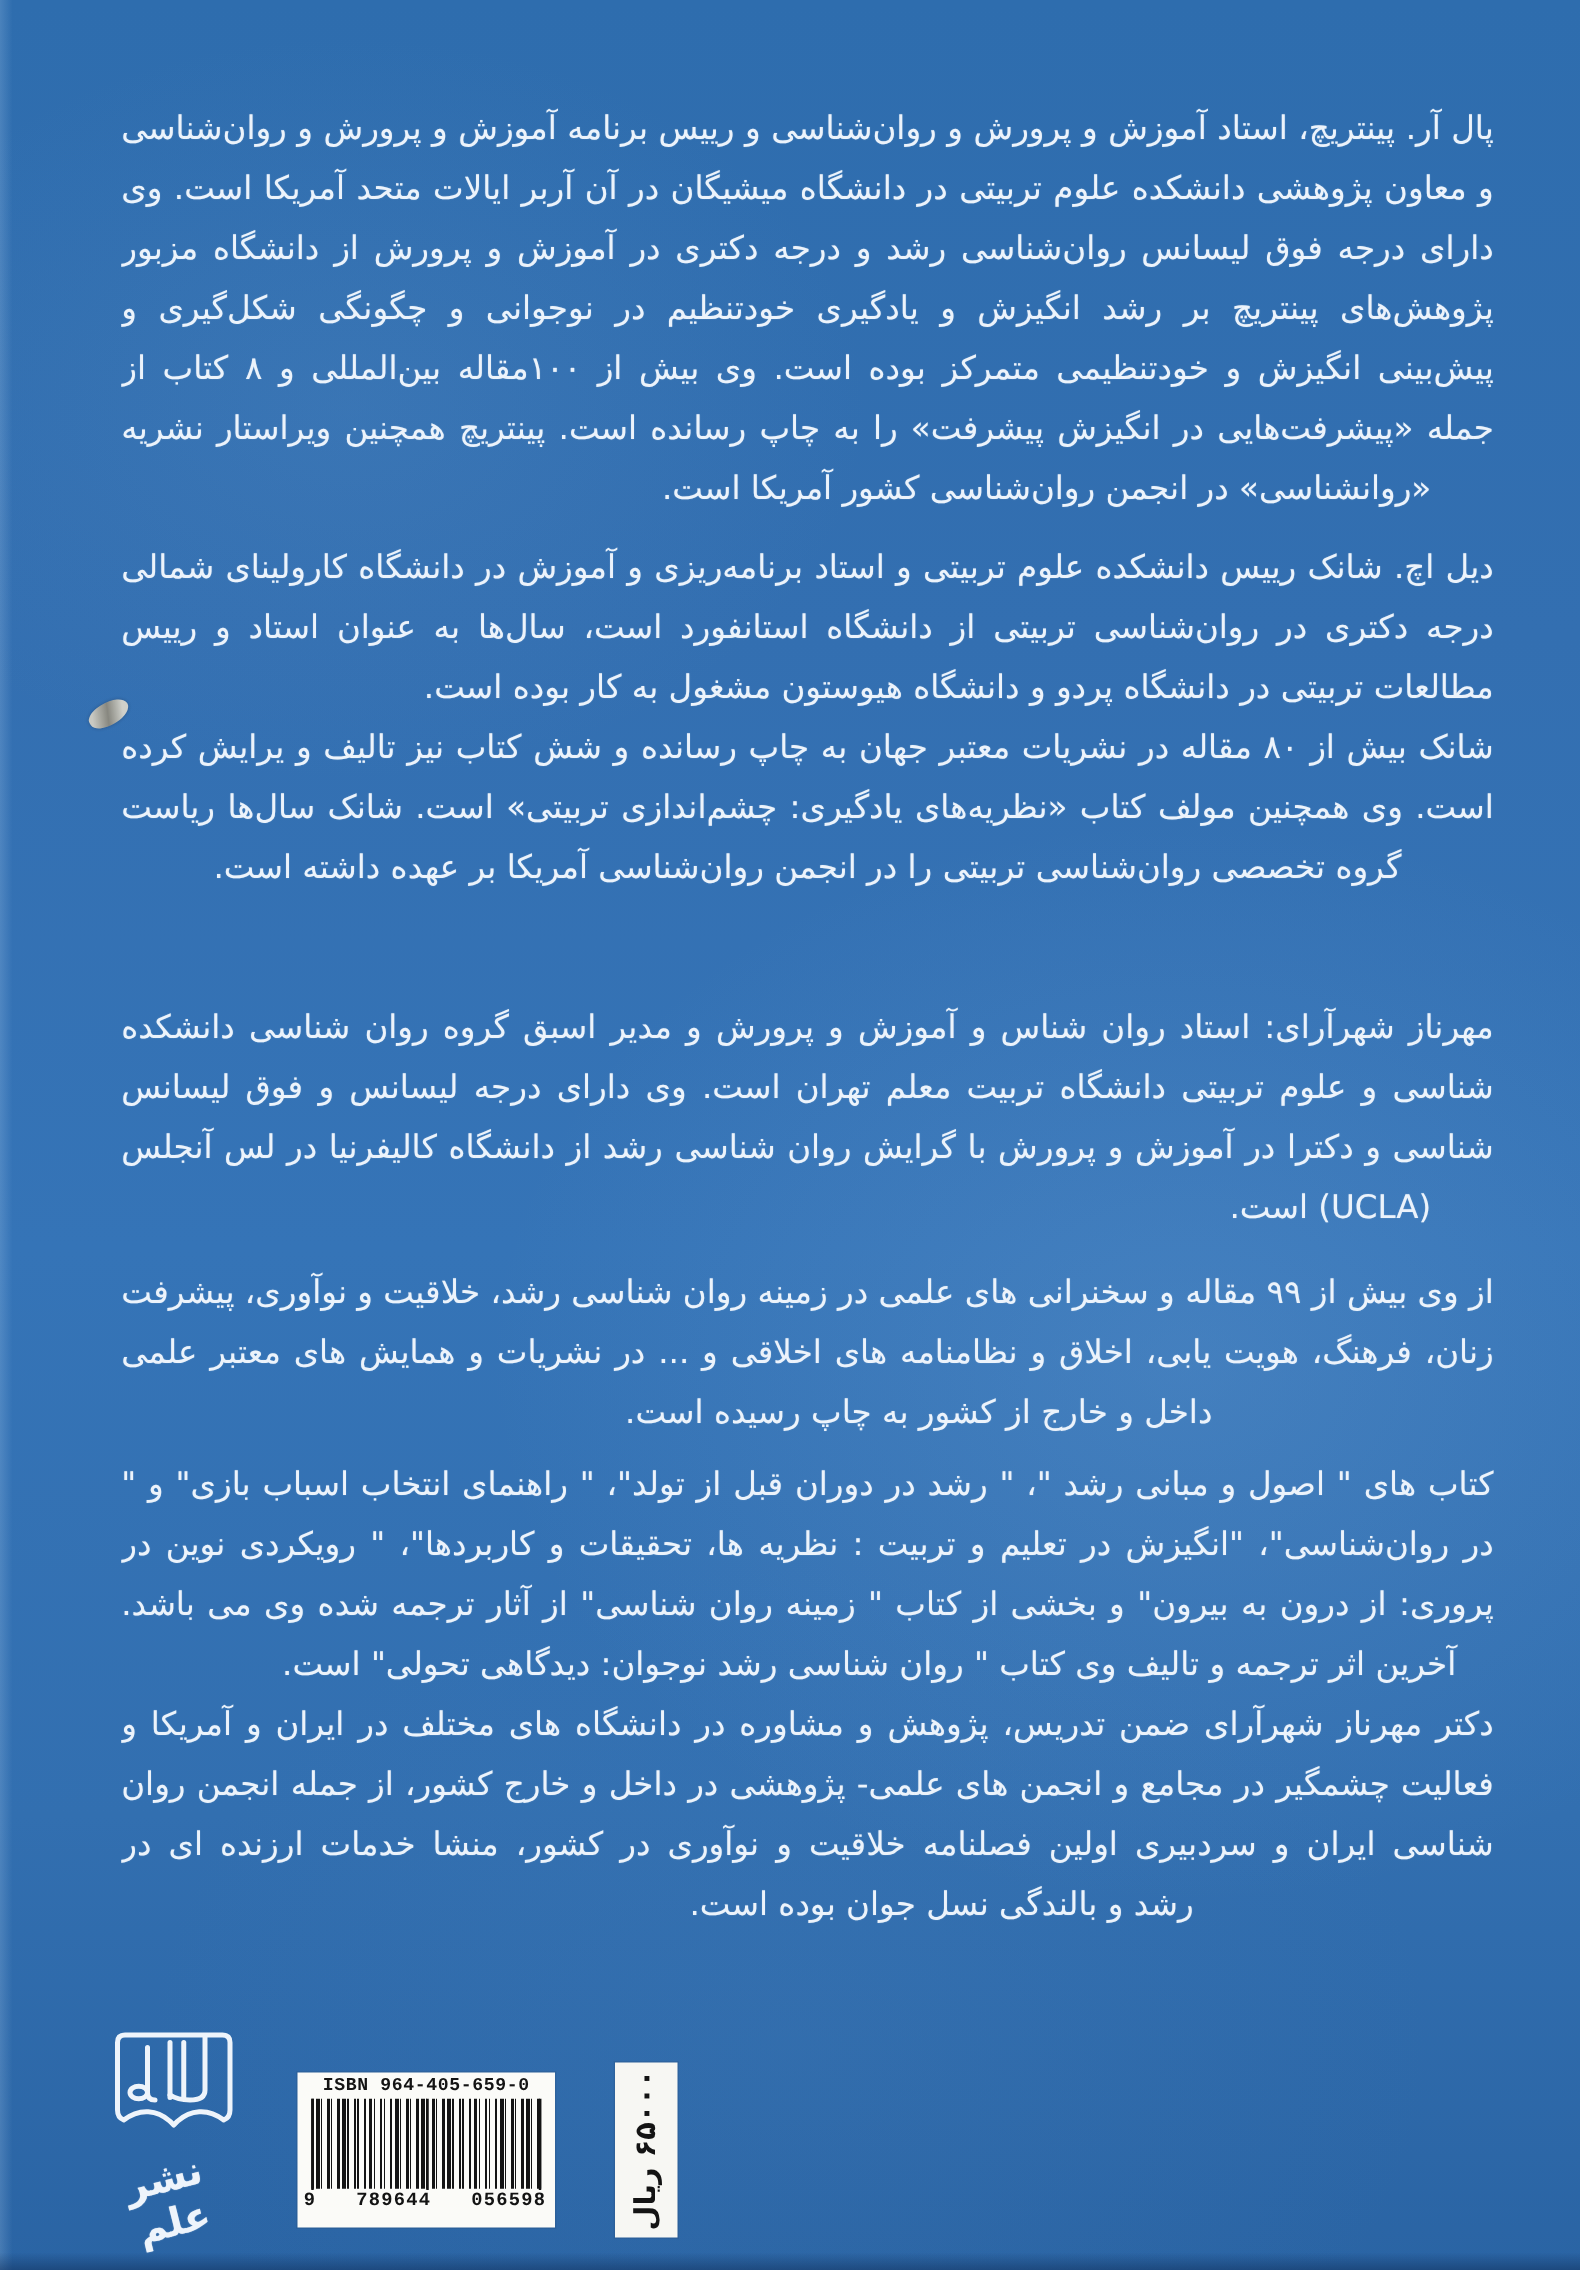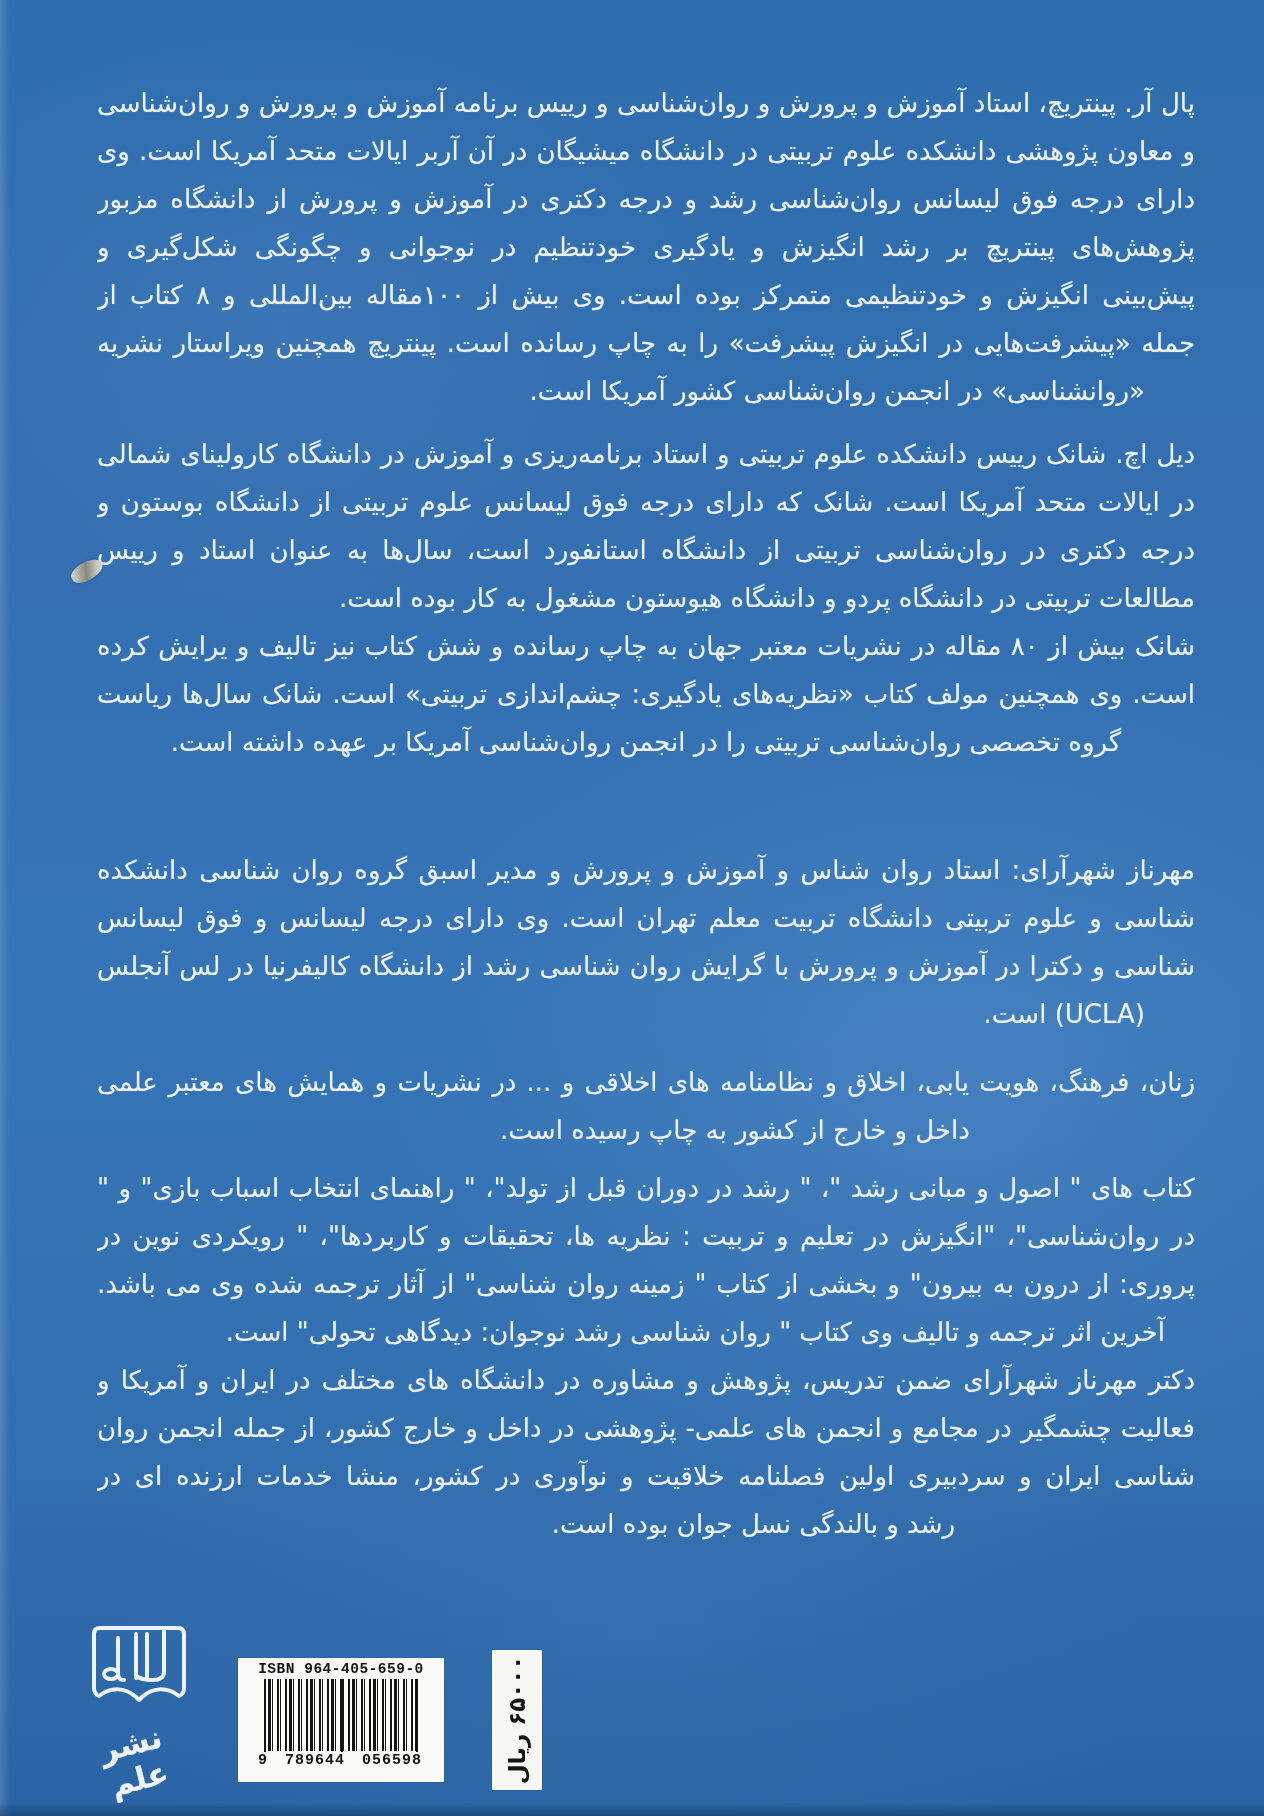--- a/index.html
+++ b/index.html
@@ -76,21 +76,21 @@
     text-align:center;
     transform:rotate(-14deg) translateX(-4px);
     text-shadow:0 0 1px rgba(230,240,252,.6);
   }
 
   
   .barcode-box{
     position:absolute;left:238px;top:1658px;width:206px;height:124px;
     background:#fbfbf8;
     box-shadow:0 0 0 1px rgba(40,70,110,.25);
-    padding:3px 20px;box-sizing:border-box;
+    padding:3px 5px;box-sizing:border-box;
     color:#141414;
   }
   .isbn-label{
     font-family:"Liberation Mono","DejaVu Sans Mono",monospace;
     font-size:14.5px;font-weight:bold;letter-spacing:.5px;
     text-align:center;white-space:nowrap;
   }
   .bars{
     position:relative;height:72px;margin:2px 6px 0 6px;
     background:
@@ -145,21 +145,20 @@
       <div class="ln ln-just">پژوهش‌های پینتریچ بر رشد انگیزش و یادگیری خودتنظیم در نوجوانی و چگونگی شکل‌گیری و</div>
       <div class="ln ln-just">پیش‌بینی انگیزش و خودتنظیمی متمرکز بوده است. وی بیش از ۱۰۰مقاله بین‌المللی و ۸ کتاب از</div>
       <div class="ln ln-just">جمله «پیشرفت‌هایی در انگیزش پیشرفت» را به چاپ رسانده است. پینتریچ همچنین ویراستار نشریه</div>
       <div class="ln ind-r-50">«روانشناسی» در انجمن روان‌شناسی کشور آمریکا است.</div>
     </div>
 
     <div class="sp-sm"></div>
 
     <div>
       <div class="ln ln-just">دیل اچ. شانک رییس دانشکده علوم تربیتی و استاد برنامه‌ریزی و آموزش در دانشگاه کارولینای شمالی</div>
-      <div class="ln ln-just">در ایالات متحد آمریکا است. شانک که دارای درجه فوق لیسانس علوم تربیتی از دانشگاه بوستون و</div>
       <div class="ln ln-just">درجه دکتری در روان‌شناسی تربیتی از دانشگاه استانفورد است، سال‌ها به عنوان استاد و رییس دانشکده</div>
       <div class="ln ind-l-50">مطالعات تربیتی در دانشگاه پردو و دانشگاه هیوستون مشغول به کار بوده است.</div>
     </div>
 
     <div>
       <div class="ln ln-just">شانک بیش از ۸۰ مقاله در نشریات معتبر جهان به چاپ رسانده و شش کتاب نیز تالیف و یرایش کرده</div>
       <div class="ln ln-just">است. وی همچنین مولف کتاب «نظریه‌های یادگیری: چشم‌اندازی تربیتی» است. شانک سال‌ها ریاست</div>
       <div class="ln ln-center">گروه تخصصی روان‌شناسی تربیتی را در انجمن روان‌شناسی آمریکا بر عهده داشته است.</div>
     </div>
 
@@ -168,20 +167,21 @@
     <div>
       <div class="ln ln-just">مهرناز شهرآرای: استاد روان شناس و آموزش و پرورش و مدیر اسبق گروه روان شناسی دانشکده روان</div>
       <div class="ln ln-just">شناسی و علوم تربیتی دانشگاه تربیت معلم تهران است. وی دارای درجه لیسانس و فوق لیسانس روان</div>
       <div class="ln ln-just">شناسی و دکترا در آموزش و پرورش با گرایش روان شناسی رشد از دانشگاه کالیفرنیا در لس آنجلس</div>
       <div class="ln ind-r-50">(UCLA) است.</div>
     </div>
 
     <div class="sp-md"></div>
 
     <div>
+      <div class="ln ln-just">از وی بیش از ۹۹ مقاله و سخنرانی های علمی در زمینه روان شناسی رشد، خلاقیت و نوآوری، پیشرفت</div>
       <div class="ln ln-just">زنان، فرهنگ، هویت یابی، اخلاق و نظامنامه های اخلاقی و ... در نشریات و همایش های معتبر علمی</div>
       <div class="ln ind-l-180">داخل و خارج از کشور به چاپ رسیده است.</div>
     </div>
 
     <div class="sp-xs"></div>
 
     <div>
       <div class="ln ln-just">کتاب های " اصول و مبانی رشد "، " رشد در دوران قبل از تولد"، " راهنمای انتخاب اسباب بازی" و "</div>
       <div class="ln ln-just">در روان‌شناسی"، "انگیزش در تعلیم و تربیت : نظریه ها، تحقیقات و کاربردها"، " رویکردی نوین در فرزند</div>
       <div class="ln ln-just">پروری: از درون به بیرون" و بخشی از کتاب " زمینه روان شناسی" از آثار ترجمه شده وی می باشد.</div>

